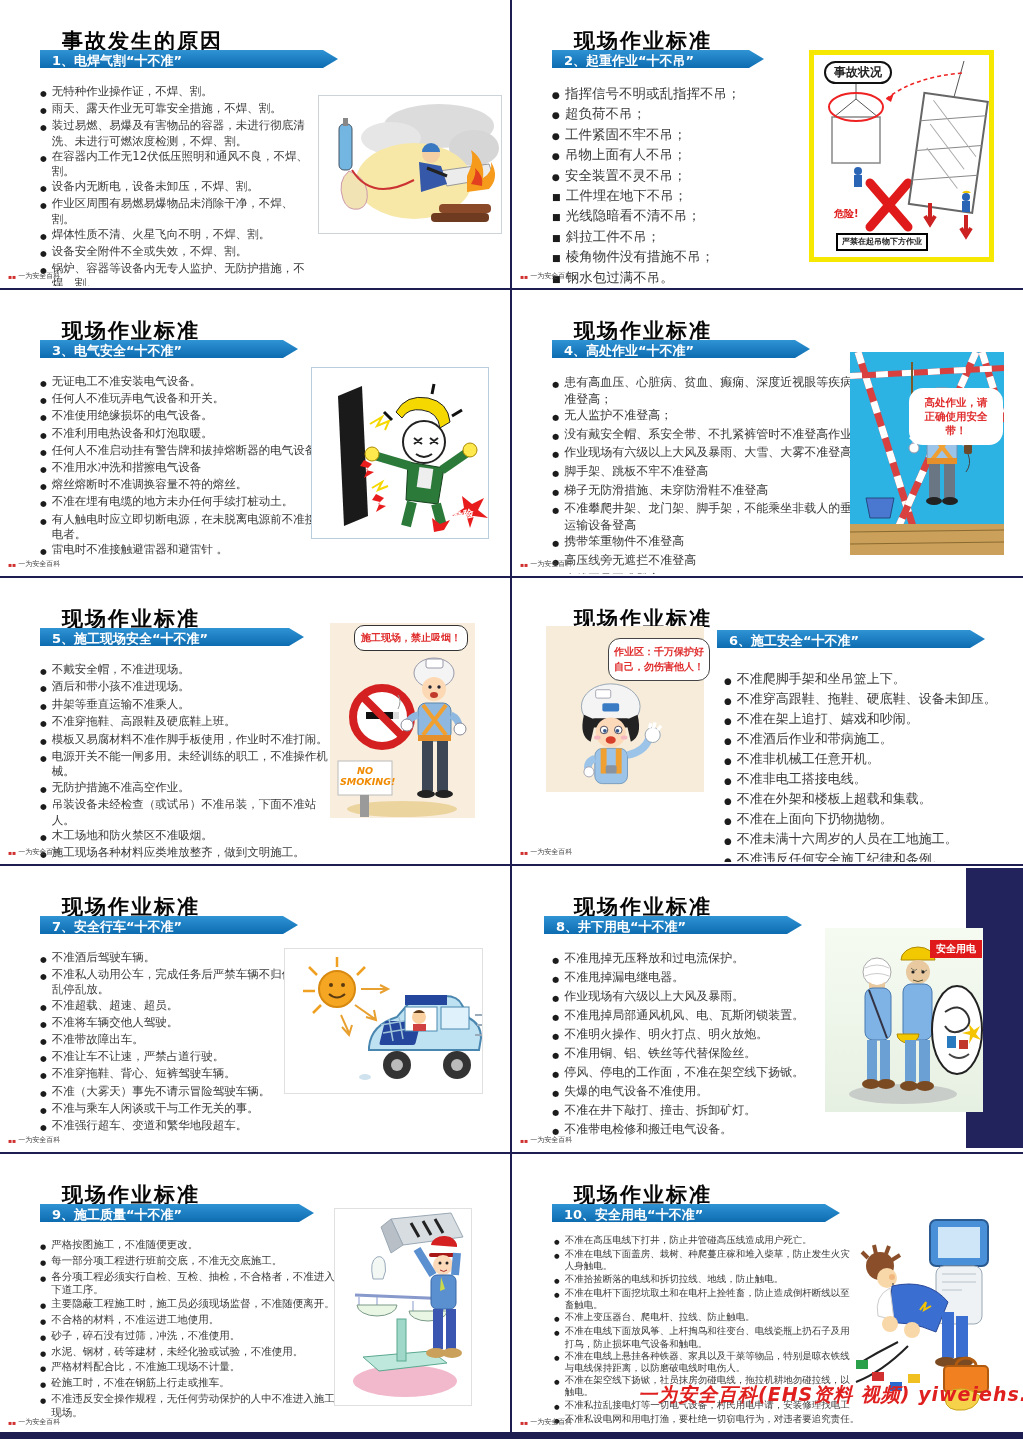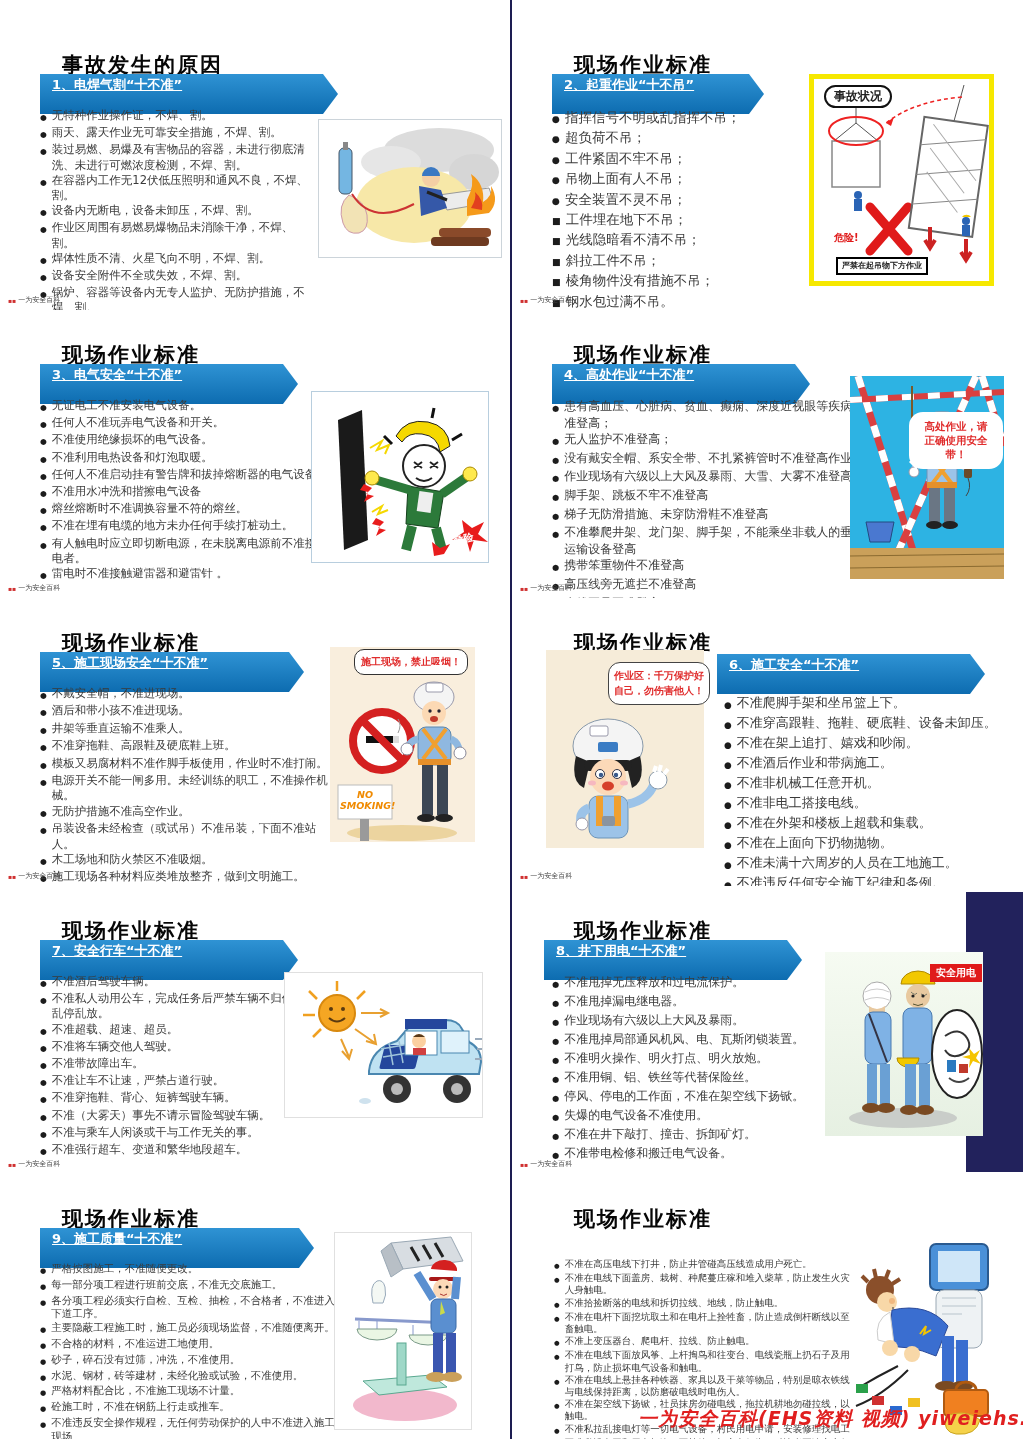--- a/index.html
+++ b/index.html
@@ -2,36 +2,36 @@
 <html><head>
 <meta charset="utf-8">
 <style>
   html,body{margin:0;padding:0;background:#ffffff;}
   body{width:1023px;height:1439px;position:relative;overflow:hidden;
        font-family:"DejaVu Sans","Liberation Sans",sans-serif;}
   .divider{position:absolute;background:#1d1d52;}
   .vdiv{left:510px;top:0;width:2px;height:1432px;}
   .hdiv{left:0;width:1023px;height:2px;}
   .bottombar{position:absolute;left:0;top:1432px;width:1023px;height:7px;background:#1d1d52;}
-  .cell{position:absolute;background:#fff;overflow:hidden;margin-top:24px;}
+  .cell{position:absolute;background:#fff;overflow:hidden;}
   .c1{left:0;top:0;width:510px;height:286px;}
   .c2{left:512px;top:0;width:511px;height:286px;}
   .c3{left:0;top:290px;width:510px;height:284px;}
   .c4{left:512px;top:290px;width:511px;height:284px;}
   .c5{left:0;top:578px;width:510px;height:284px;}
   .c6{left:512px;top:578px;width:511px;height:284px;}
   .c7{left:0;top:866px;width:510px;height:284px;}
   .c8{left:512px;top:866px;width:511px;height:284px;}
   .c9{left:0;top:1154px;width:510px;height:278px;}
   .c10{left:512px;top:1154px;width:511px;height:278px;}
   .hd{position:absolute;left:62px;top:10px;font-size:21px;font-weight:700;color:#060606;letter-spacing:2px;}
-  .banner{position:absolute;height:40px;box-sizing:border-box;padding:0 24px 16px 12px;
+  .banner{position:absolute;height:18px;box-sizing:border-box;padding:0 24px 16px 12px;
     background:linear-gradient(180deg,#2f93d4,#0d6cb0);color:#fff;font-weight:700;font-size:13px;
     line-height:22px;white-space:nowrap;
-    clip-path:polygon(0 0,calc(100% - 15px) 0,100% 50%,calc(100% - 15px) 100%,0 100%);text-decoration:underline;}
+    clip-path:polygon(0 0,calc(100% - 15px) 0,100% 50%,calc(100% - 15px) 100%,0 100%);}
   .bl{position:absolute;left:40px;top:84px;margin:0;padding:0;list-style:none;color:#3a3a3a;}
   .bl li{display:flex;align-items:flex-start;}
   .mk{flex:0 0 auto;font-size:68%;margin-right:5px;margin-top:2px;color:#1c1c1c;}
   .art{position:absolute;}
   .art svg{display:block;width:100%;height:100%;}
   .lg{position:absolute;left:8px;bottom:5px;font-size:7px;color:#444;display:flex;gap:2px;align-items:center;z-index:4;}
   .lgm{color:#d03030;font-size:6px;}
   .bubble{position:absolute;background:#fff;color:#e02c2c;font-weight:700;text-align:center;z-index:3;}
   
   .c1 .bl{font-size:11.5px;line-height:15.2px;width:272px;}
@@ -52,21 +52,21 @@
   .c6 .banner{left:205px;top:52px;width:268px;}
   .c7 .banner{left:40px;top:50px;width:258px;}
   .c8 .banner{left:32px;top:50px;width:258px;}
   .c9 .banner{left:40px;top:50px;width:274px;}
   .c10 .banner{left:40px;top:50px;width:288px;}
   .art1{left:318px;top:95px;width:182px;height:137px;border:1px solid #ccd4da;background:#fff;}
   .art2{left:297px;top:50px;width:185px;height:212px;border:5px solid #f6e800;background:#fff;box-sizing:border-box;}
   .art3{left:311px;top:77px;width:176px;height:170px;border:1px solid #b8cede;background:#fff;}
   .art4{left:338px;top:62px;width:154px;height:203px;background:#2db3e3;}
   .art5{left:330px;top:45px;width:145px;height:195px;background:#f9eedd;}
-  .art6{left:34px;top:48px;width:158px;height:198px;background:#f6ecd9;}
+  .art6{left:34px;top:48px;width:158px;height:166px;background:#f6ecd9;}
   .art7{left:284px;top:82px;width:197px;height:144px;border:1px solid #e0e0e0;background:#fff;}
   .art8{left:313px;top:62px;width:142px;height:184px;background:linear-gradient(180deg,#f6fbf2,#e6f0e2);padding-left:16px;}
   .art9{left:334px;top:54px;width:136px;height:196px;border:1px solid #e0e0e0;background:#fff;}
   .art10{left:338px;top:60px;width:150px;height:200px;background:#fff;}
   .band8{position:absolute;right:0;top:2px;width:57px;height:280px;background:#22225c;}
   .diag-label{position:absolute;left:10px;top:6px;border:2px solid #111;border-radius:12px;padding:1px 8px;font-size:12px;font-weight:700;color:#222;background:#fff;}
   .diag-danger{position:absolute;left:20px;top:152px;color:#e01a1a;font-weight:700;font-size:10px;}
   .diag-warning{position:absolute;left:22px;bottom:6px;width:84px;border:2px solid #000;background:#fff;font-size:8px;font-weight:700;text-align:center;padding:2px;color:#222;line-height:1.3;}
   .burst-label{position:absolute;right:14px;bottom:16px;color:#fff;font-weight:700;font-size:10px;transform:rotate(-12deg);z-index:2;}
   .bubble4{right:1px;top:36px;width:68px;border-radius:14px;padding:7px 13px;font-size:10.5px;line-height:1.35;}
@@ -809,20 +809,21 @@
     </svg>
   </div>
   <div class="lg">
       <span class="lgm">▪▪</span>
       <span>一为安全百科</span>
     </div>
 </section>
 
 <section class="cell c10">
   <h2 class="hd">现场作业标准</h2>
+  <div class="banner">10、安全用电“十不准”</div>
   <ul class="bl">
       <li>
         <span class="mk">●</span>
         <span>不准在高压电线下打井，防止井管碰高压线造成用户死亡。</span>
       </li>
       <li>
         <span class="mk">●</span>
         <span>不准在电线下面盖房、栽树、种爬蔓庄稼和堆入柴草，防止发生火灾及人身触电。</span>
       </li>
       <li>

